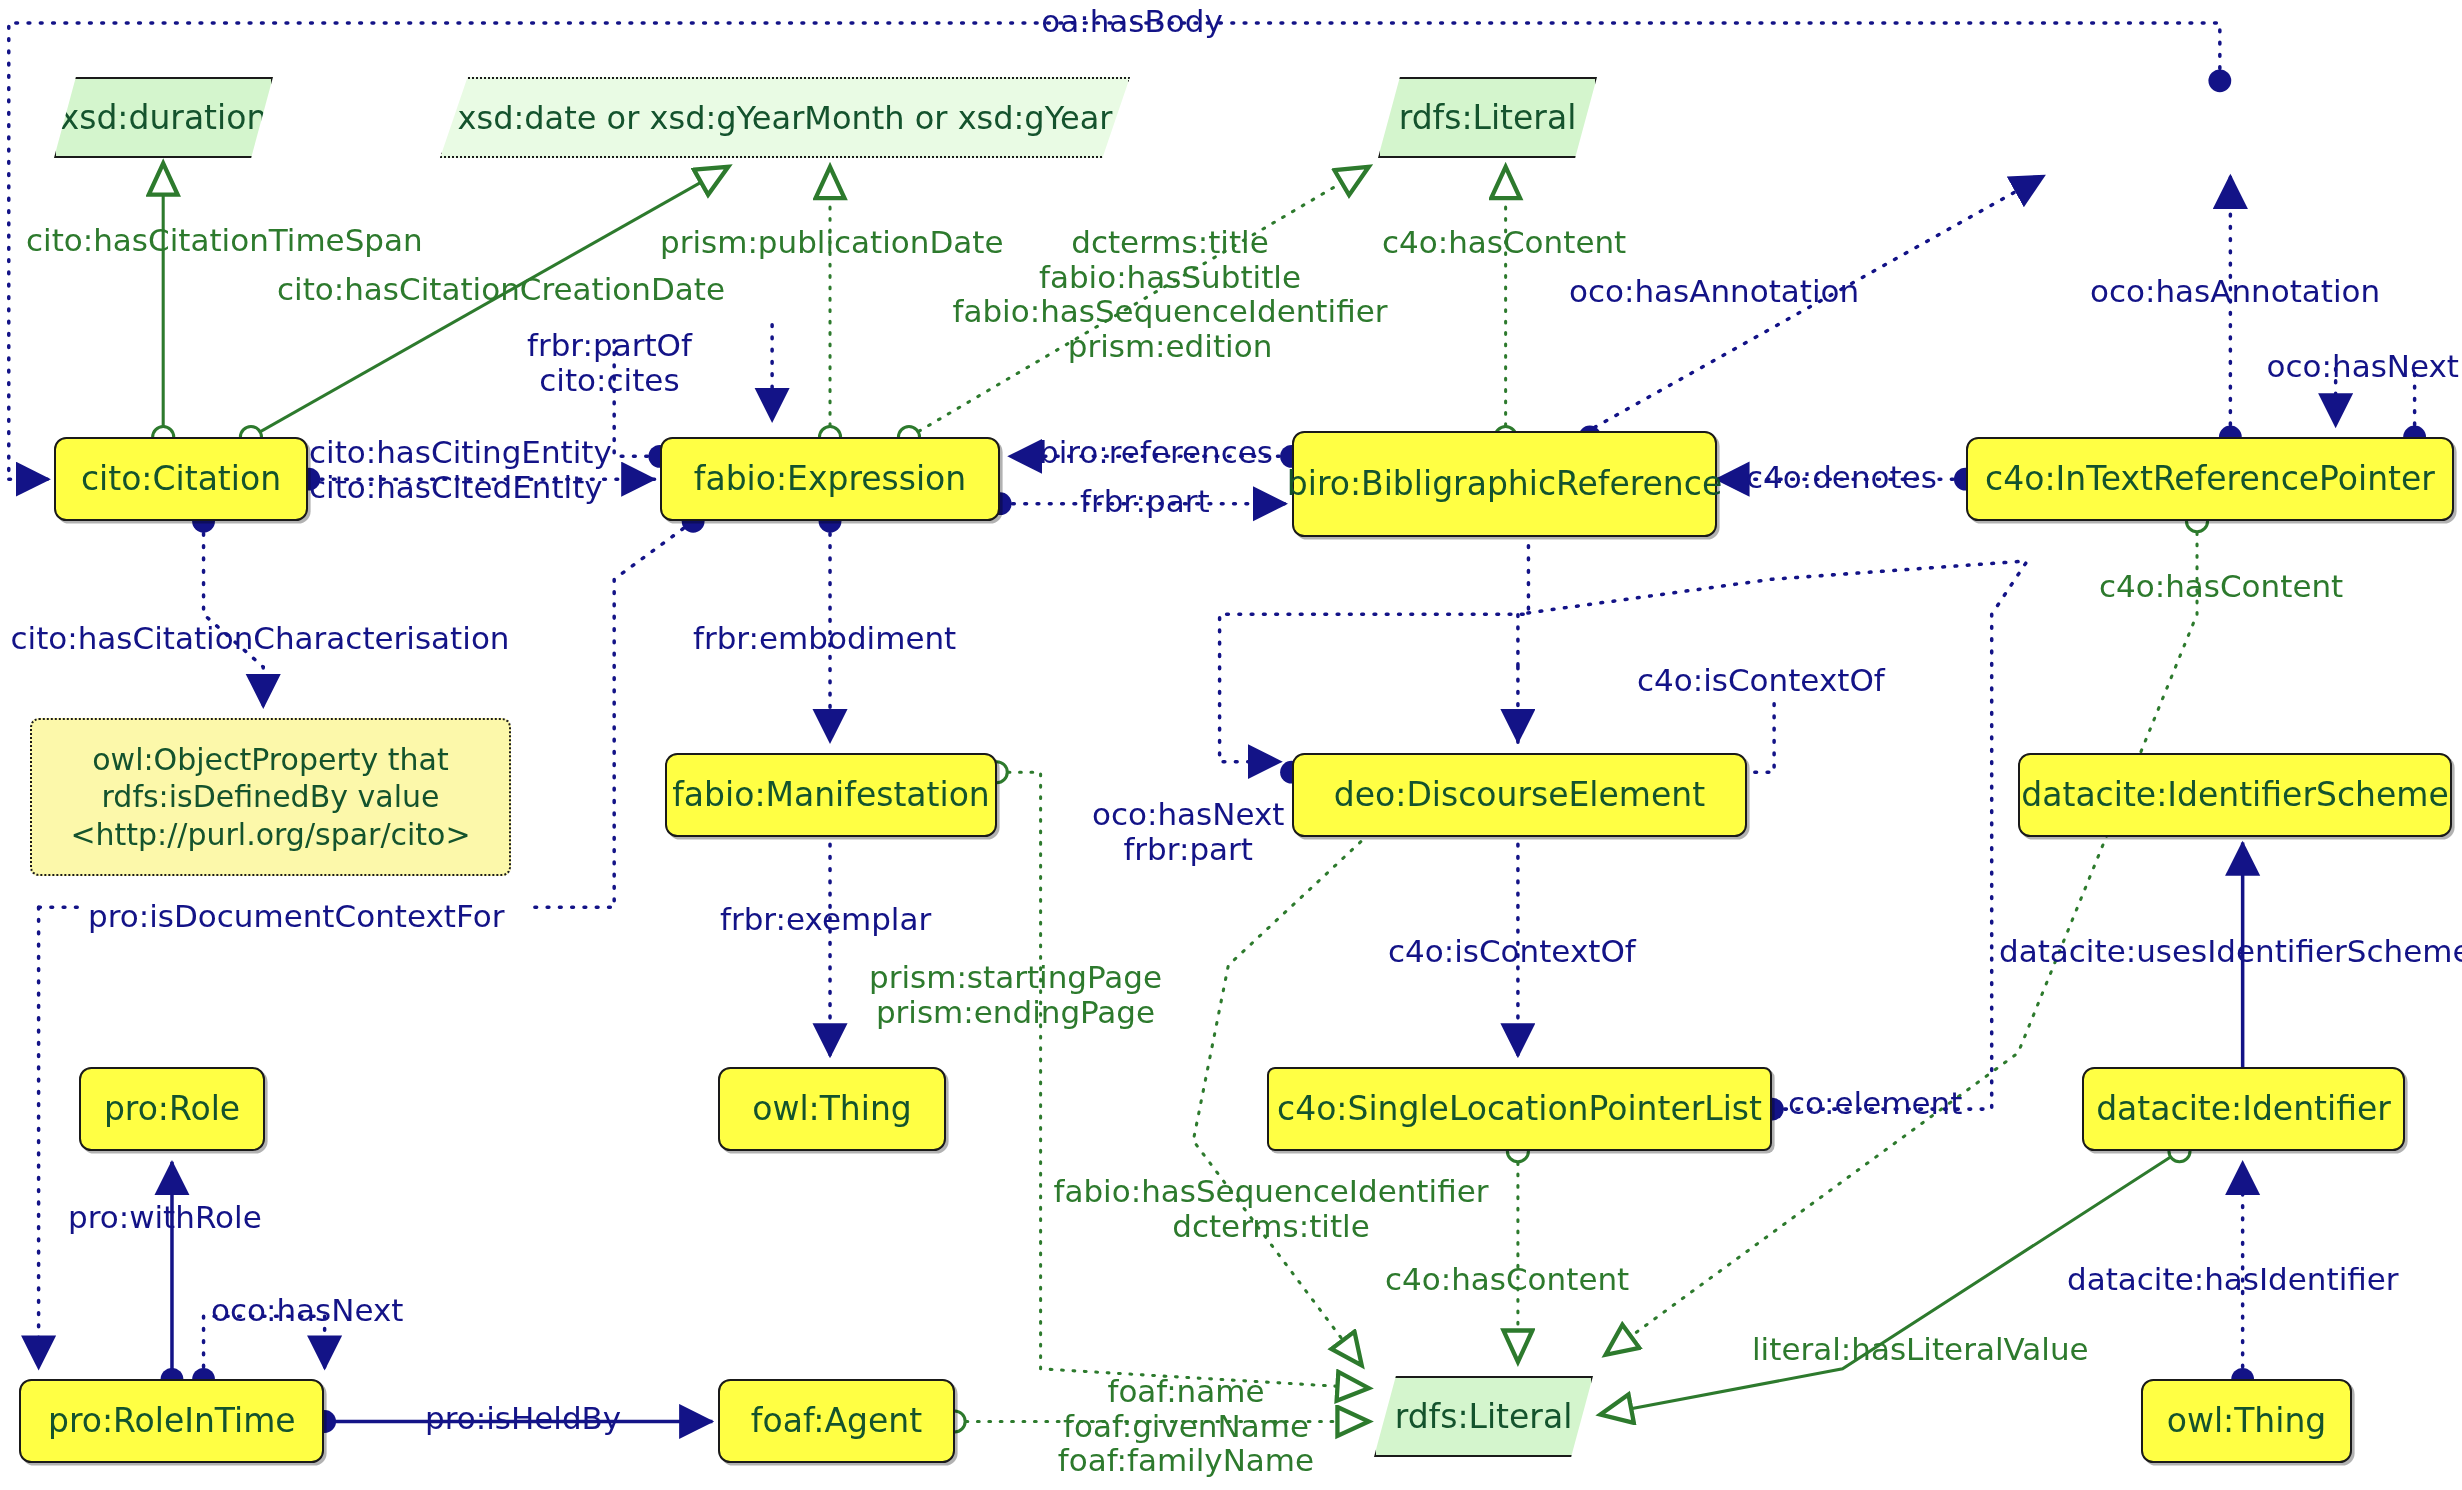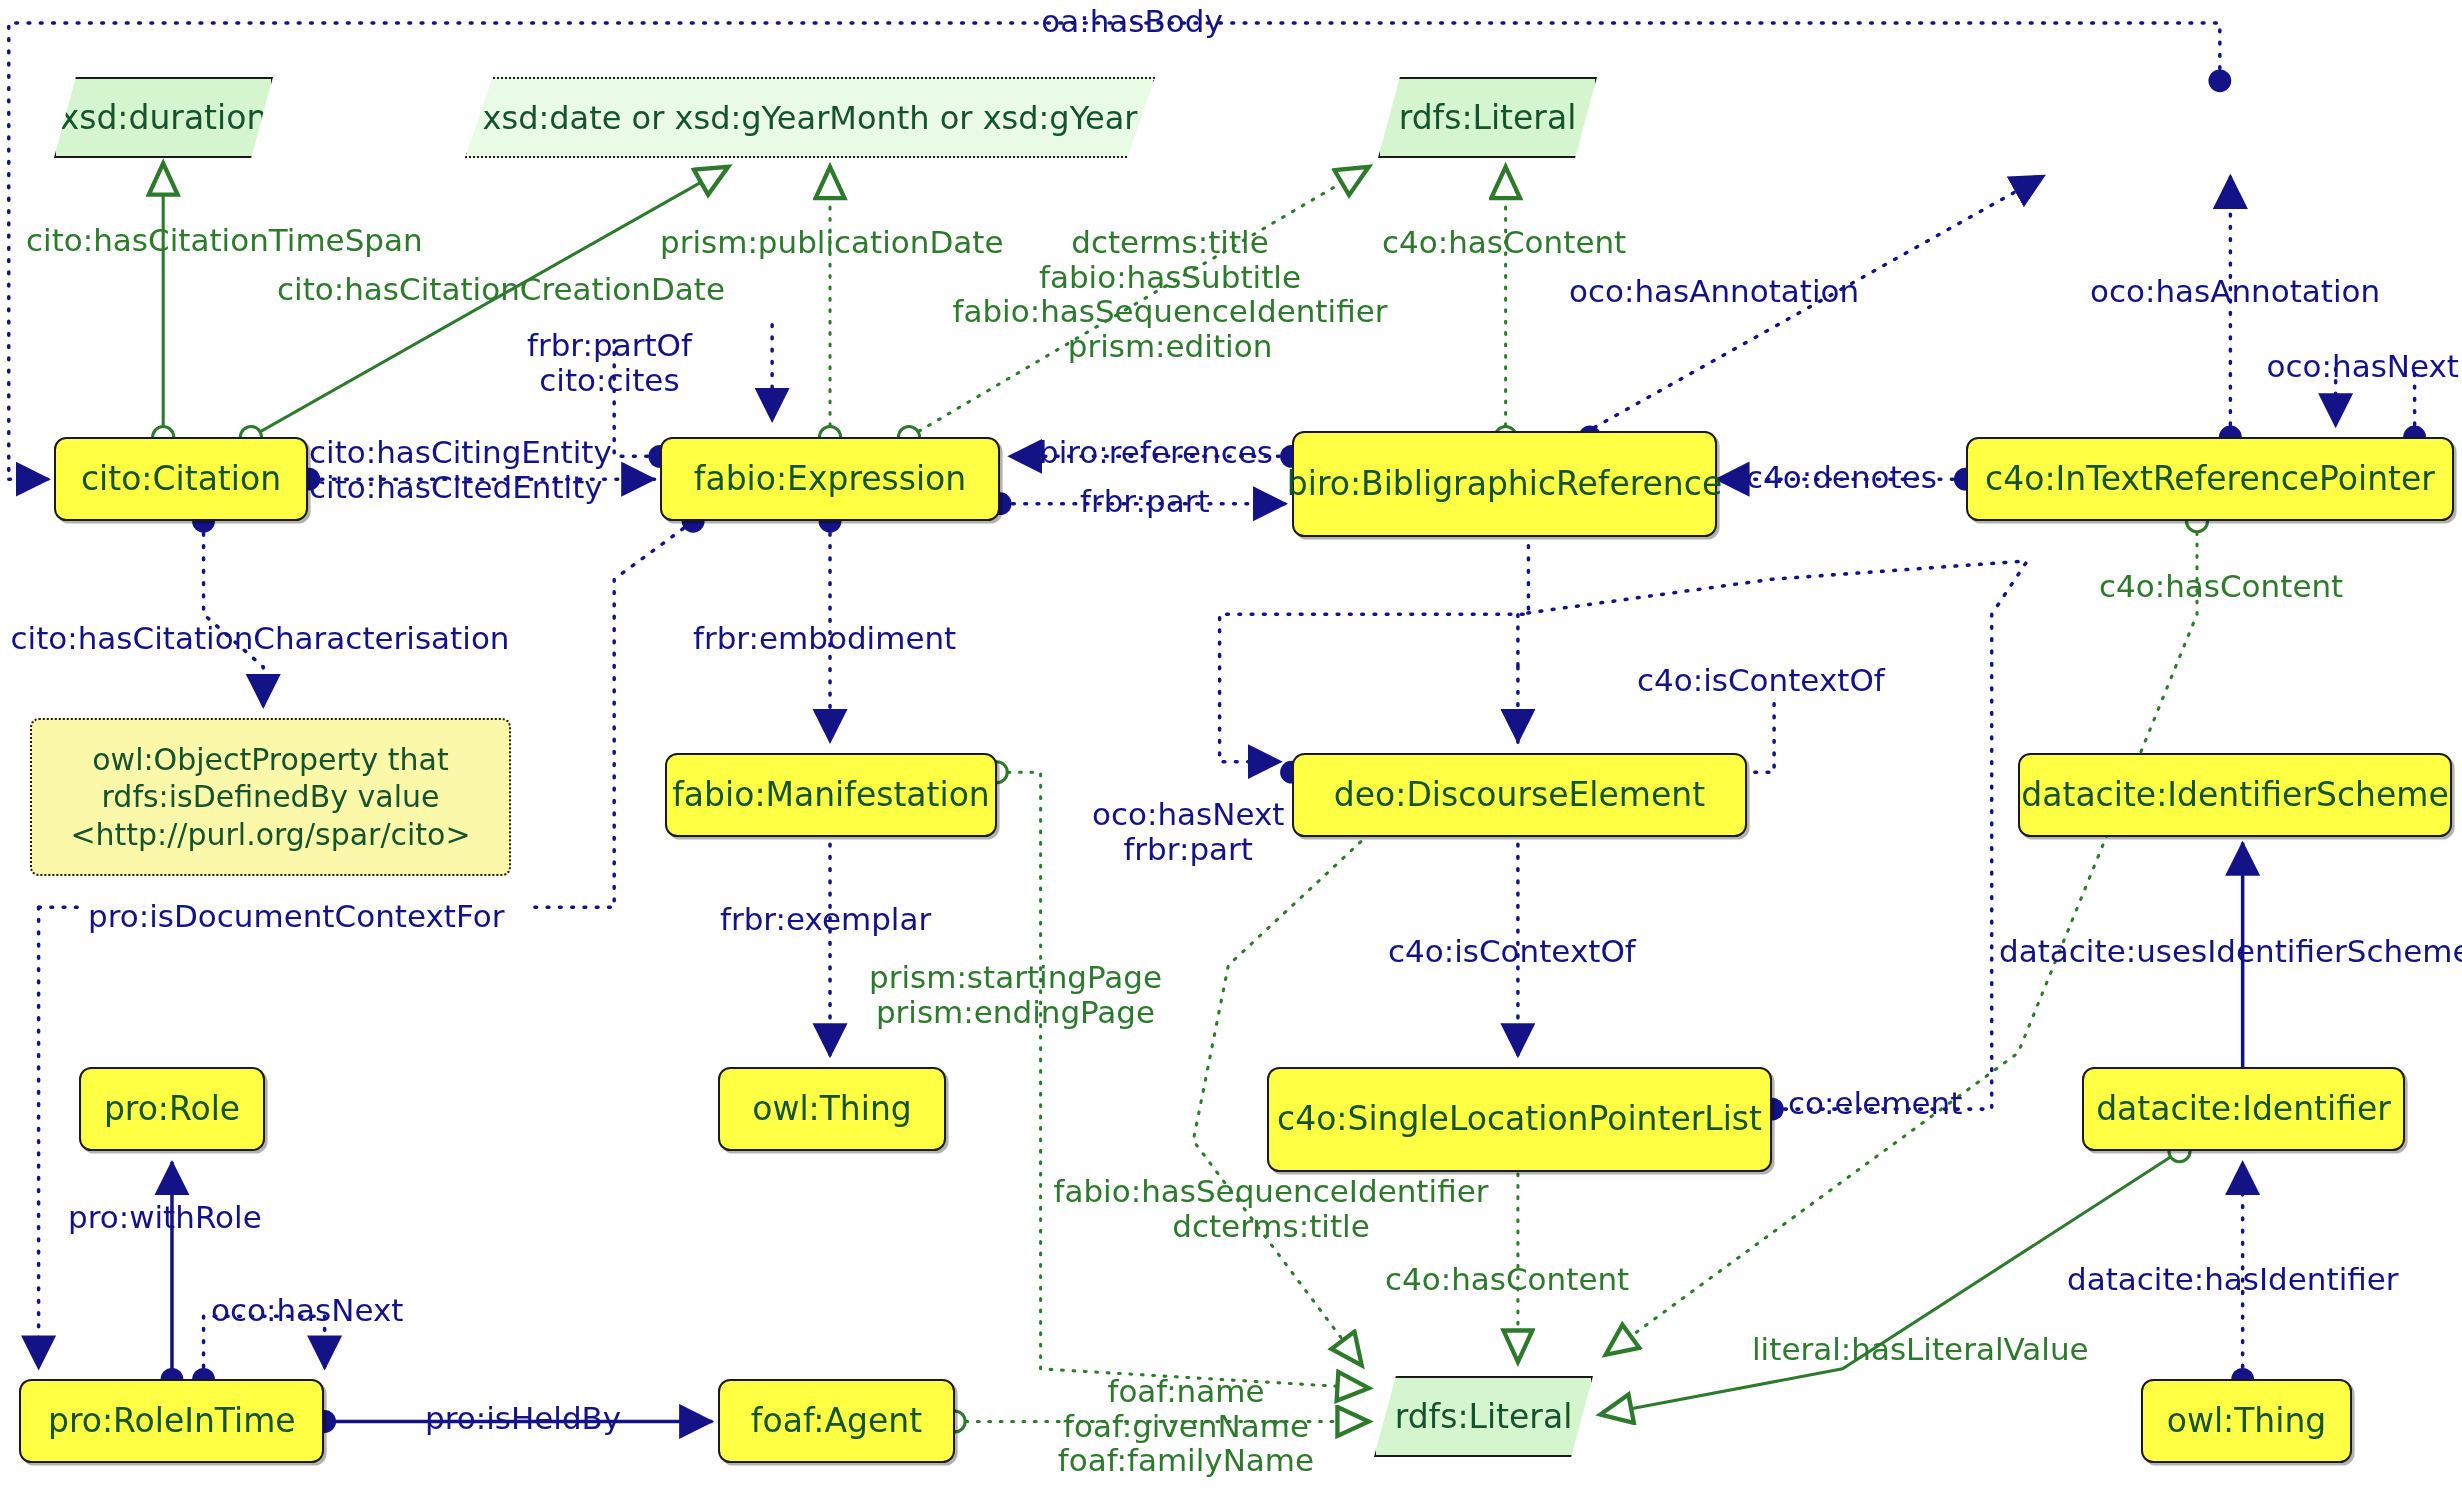--- a/index.html
+++ b/index.html
@@ -148,21 +148,21 @@
 
       <path d="M2484,1312 L2100,1560 L1824,1612" marker-end="url(#gopen)"></path>
       <circle cx="2484" cy="1312" r="12" fill="#fff" stroke="#2d7a2d" stroke-width="3.5"></circle>
     </g>
   </svg>
 
   <div class="node dtype" style="left:54px;top:77px;width:219px;height:81px;clip-path:polygon(10% 0,100% 0,90% 100%,0 100%);">
     <span>xsd:duration</span>
   </div>
 
-  <div class="node dtype" style="left:465px;top:77px;width:690px;height:81px;border-style:dotted;background:#e9fbe4;
+  <div class="node dtype" style="left:440px;top:77px;width:690px;height:81px;border-style:dotted;background:#e9fbe4;
               clip-path:polygon(4% 0,100% 0,96% 100%,0 100%);font-size:32px;">
     <span>xsd:date or xsd:gYearMonth or xsd:gYear</span>
   </div>
 
   <div class="node dtype" style="left:1378px;top:77px;width:219px;height:81px;clip-path:polygon(10% 0,100% 0,90% 100%,0 100%);">
     <span>rdfs:Literal</span>
   </div>
 
   <div class="node dtype" style="left:1374px;top:1376px;width:219px;height:81px;clip-path:polygon(10% 0,100% 0,90% 100%,0 100%);">
     <span>rdfs:Literal</span>
@@ -194,21 +194,21 @@
     </div>
 
   <div class="node cls" style="left:2018px;top:753px;width:434px;height:84px;">
     <span>datacite:IdentifierScheme</span>
     </div>
 
   <div class="node cls" style="left:718px;top:1067px;width:228px;height:84px;">
     <span>owl:Thing</span>
     </div>
 
-  <div class="node cls" style="left:1267px;top:1067px;width:505px;height:105px;">
+  <div class="node cls" style="left:1267px;top:1067px;width:505px;height:84px;border-radius:8px;">
     <span>c4o:SingleLocationPointerList</span>
     </div>
 
   <div class="node cls" style="left:2082px;top:1067px;width:323px;height:84px;">
     <span>datacite:Identifier</span>
     </div>
 
   <div class="node cls" style="left:79px;top:1067px;width:186px;height:84px;">
     <span>pro:Role</span>
     </div>

